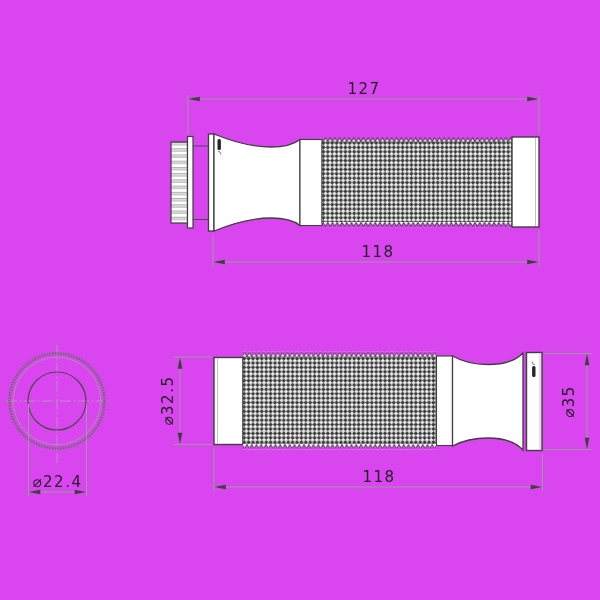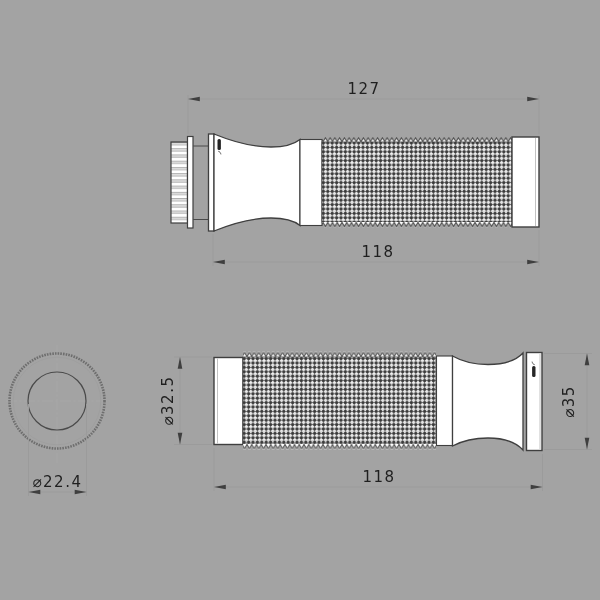--- a/index.html
+++ b/index.html
@@ -1,17 +1,17 @@
 <!DOCTYPE html>
 <html><head>
 <meta charset="utf-8">
 <style>
   html, body { margin: 0; padding: 0; background: #ffffff; }
   .page {
-    width: 600px; height: 600px; background: #a3a3a3;
+    width: 600px; height: 600px; background: #d946ef;
     position: relative; overflow: hidden;
     font-family: "DejaVu Sans", "Liberation Sans", sans-serif;
   }
   svg { display: block; }
   .dimtxt {
     font-family: "DejaVu Sans", "Liberation Sans", sans-serif;
     font-size: 15px; letter-spacing: 1.5px; fill: #1f1f1f;
   }
 </style>
 </head>

